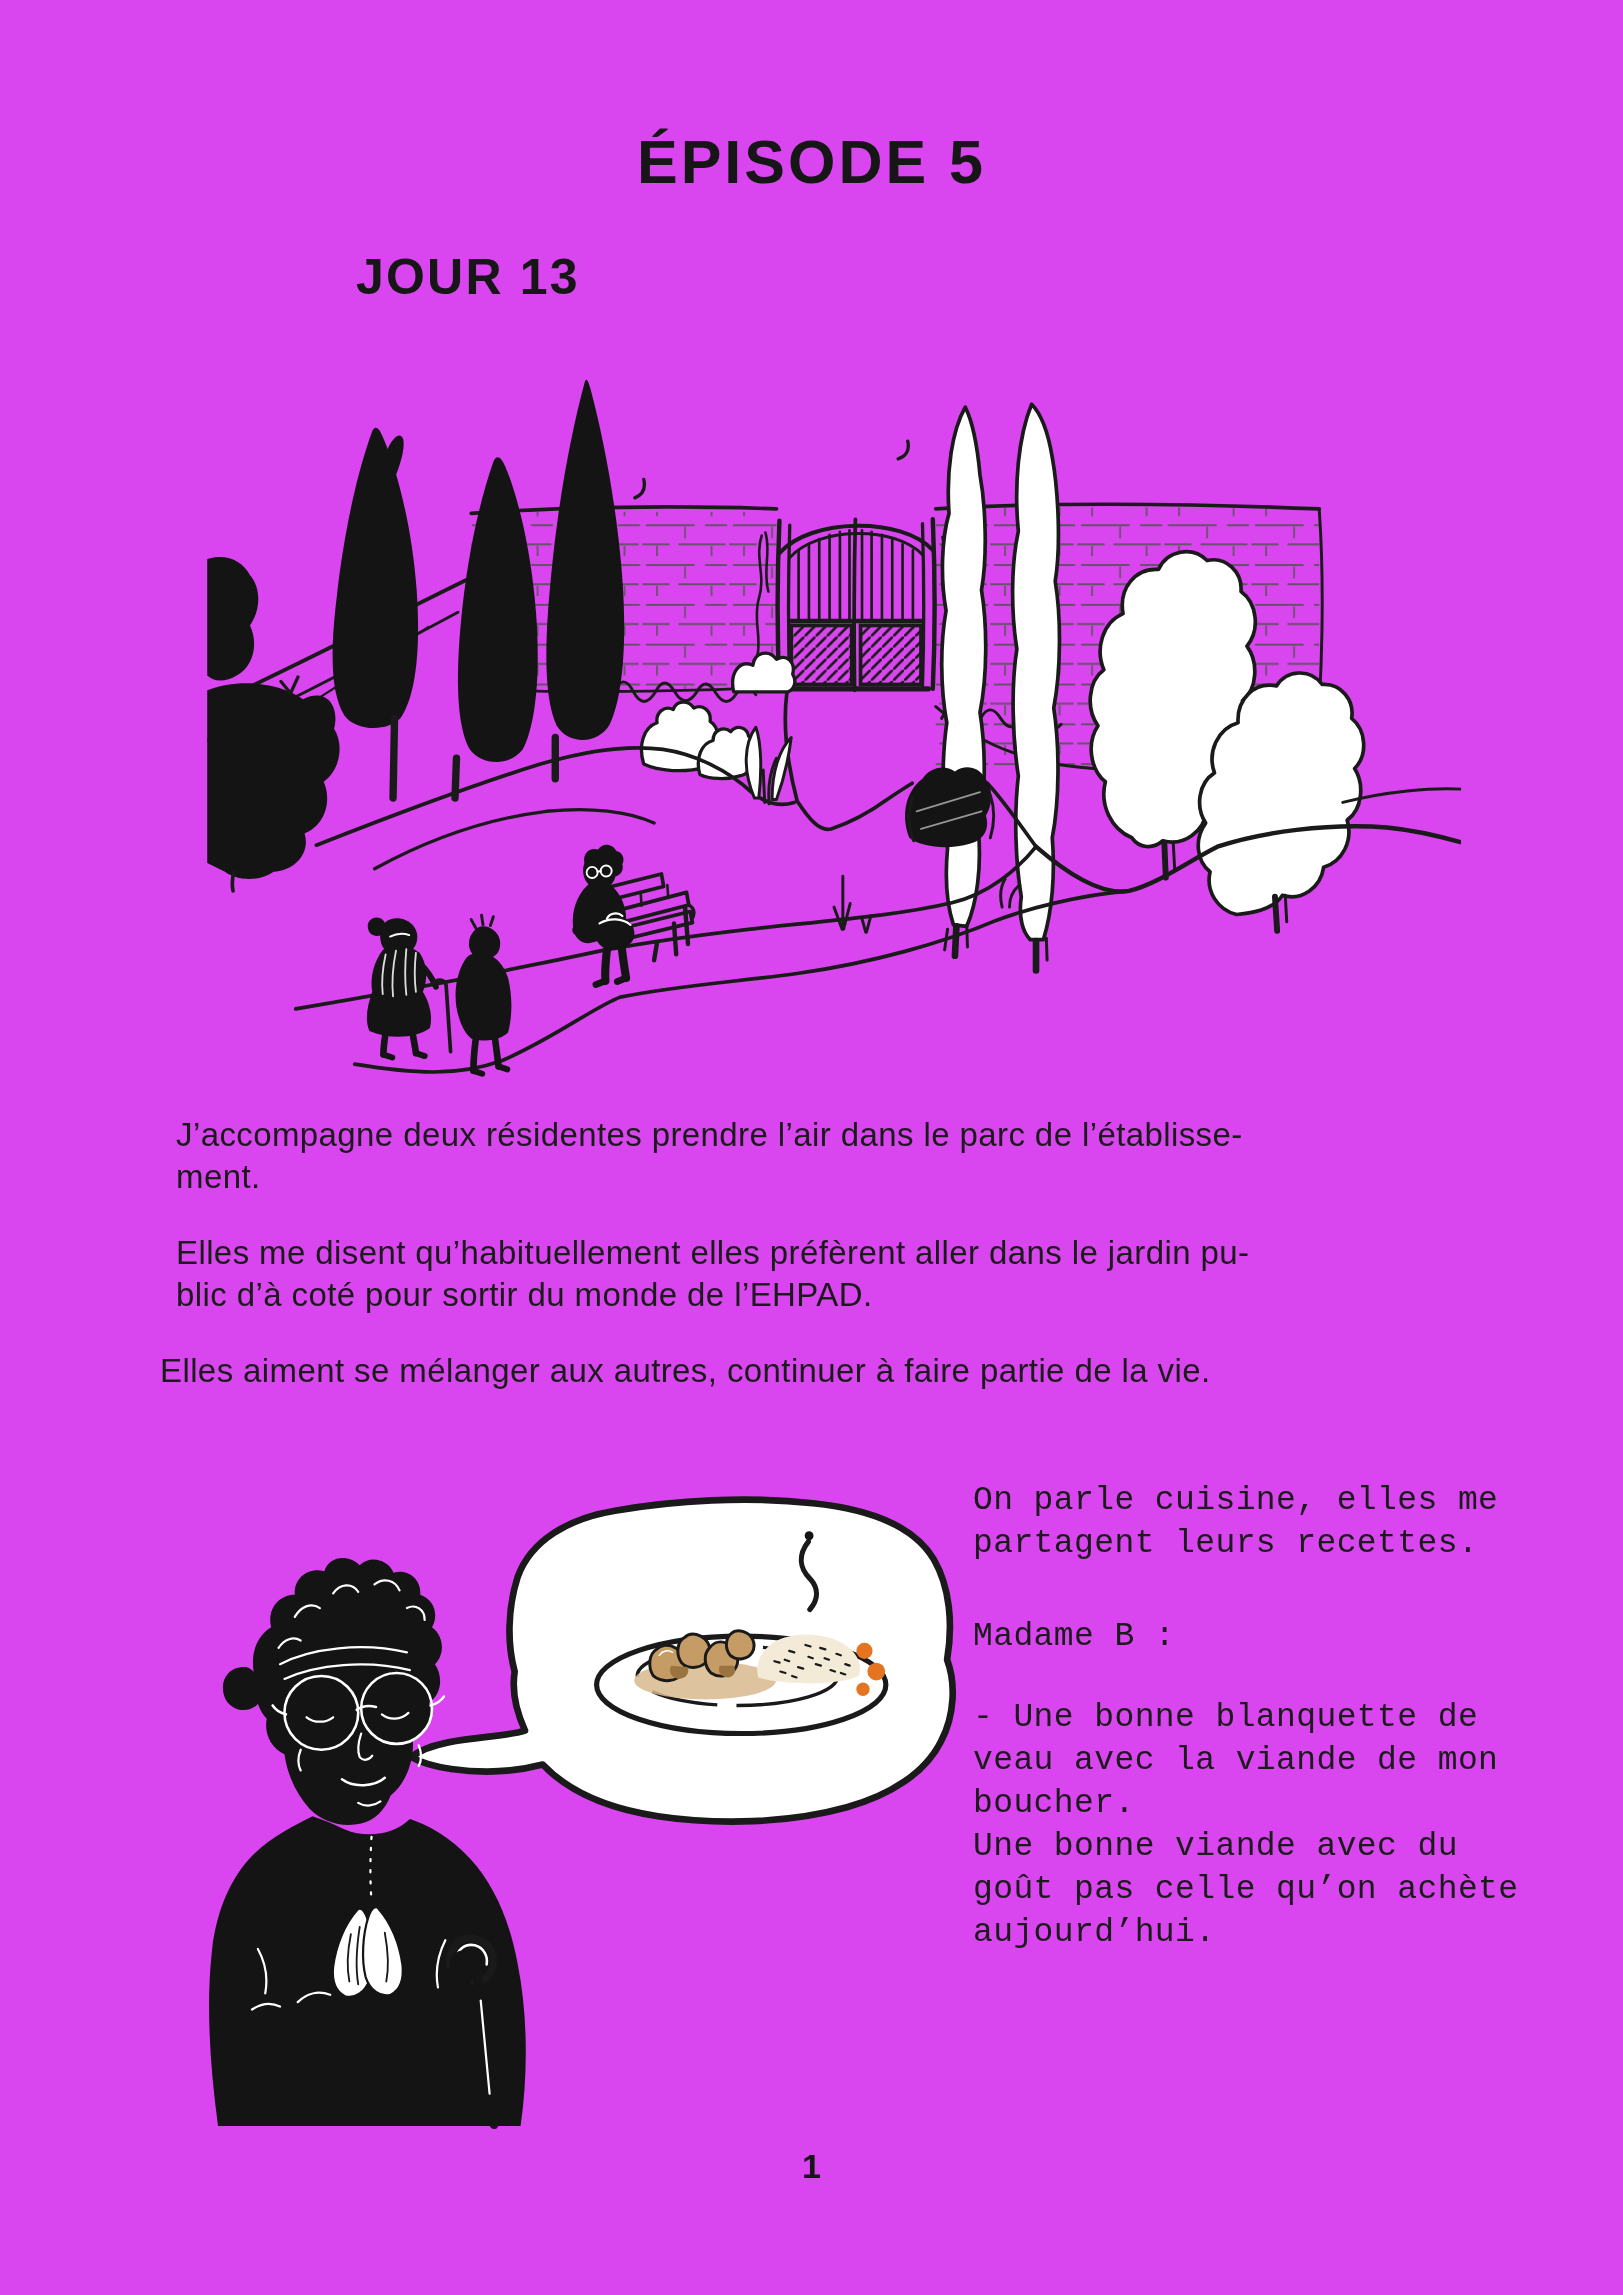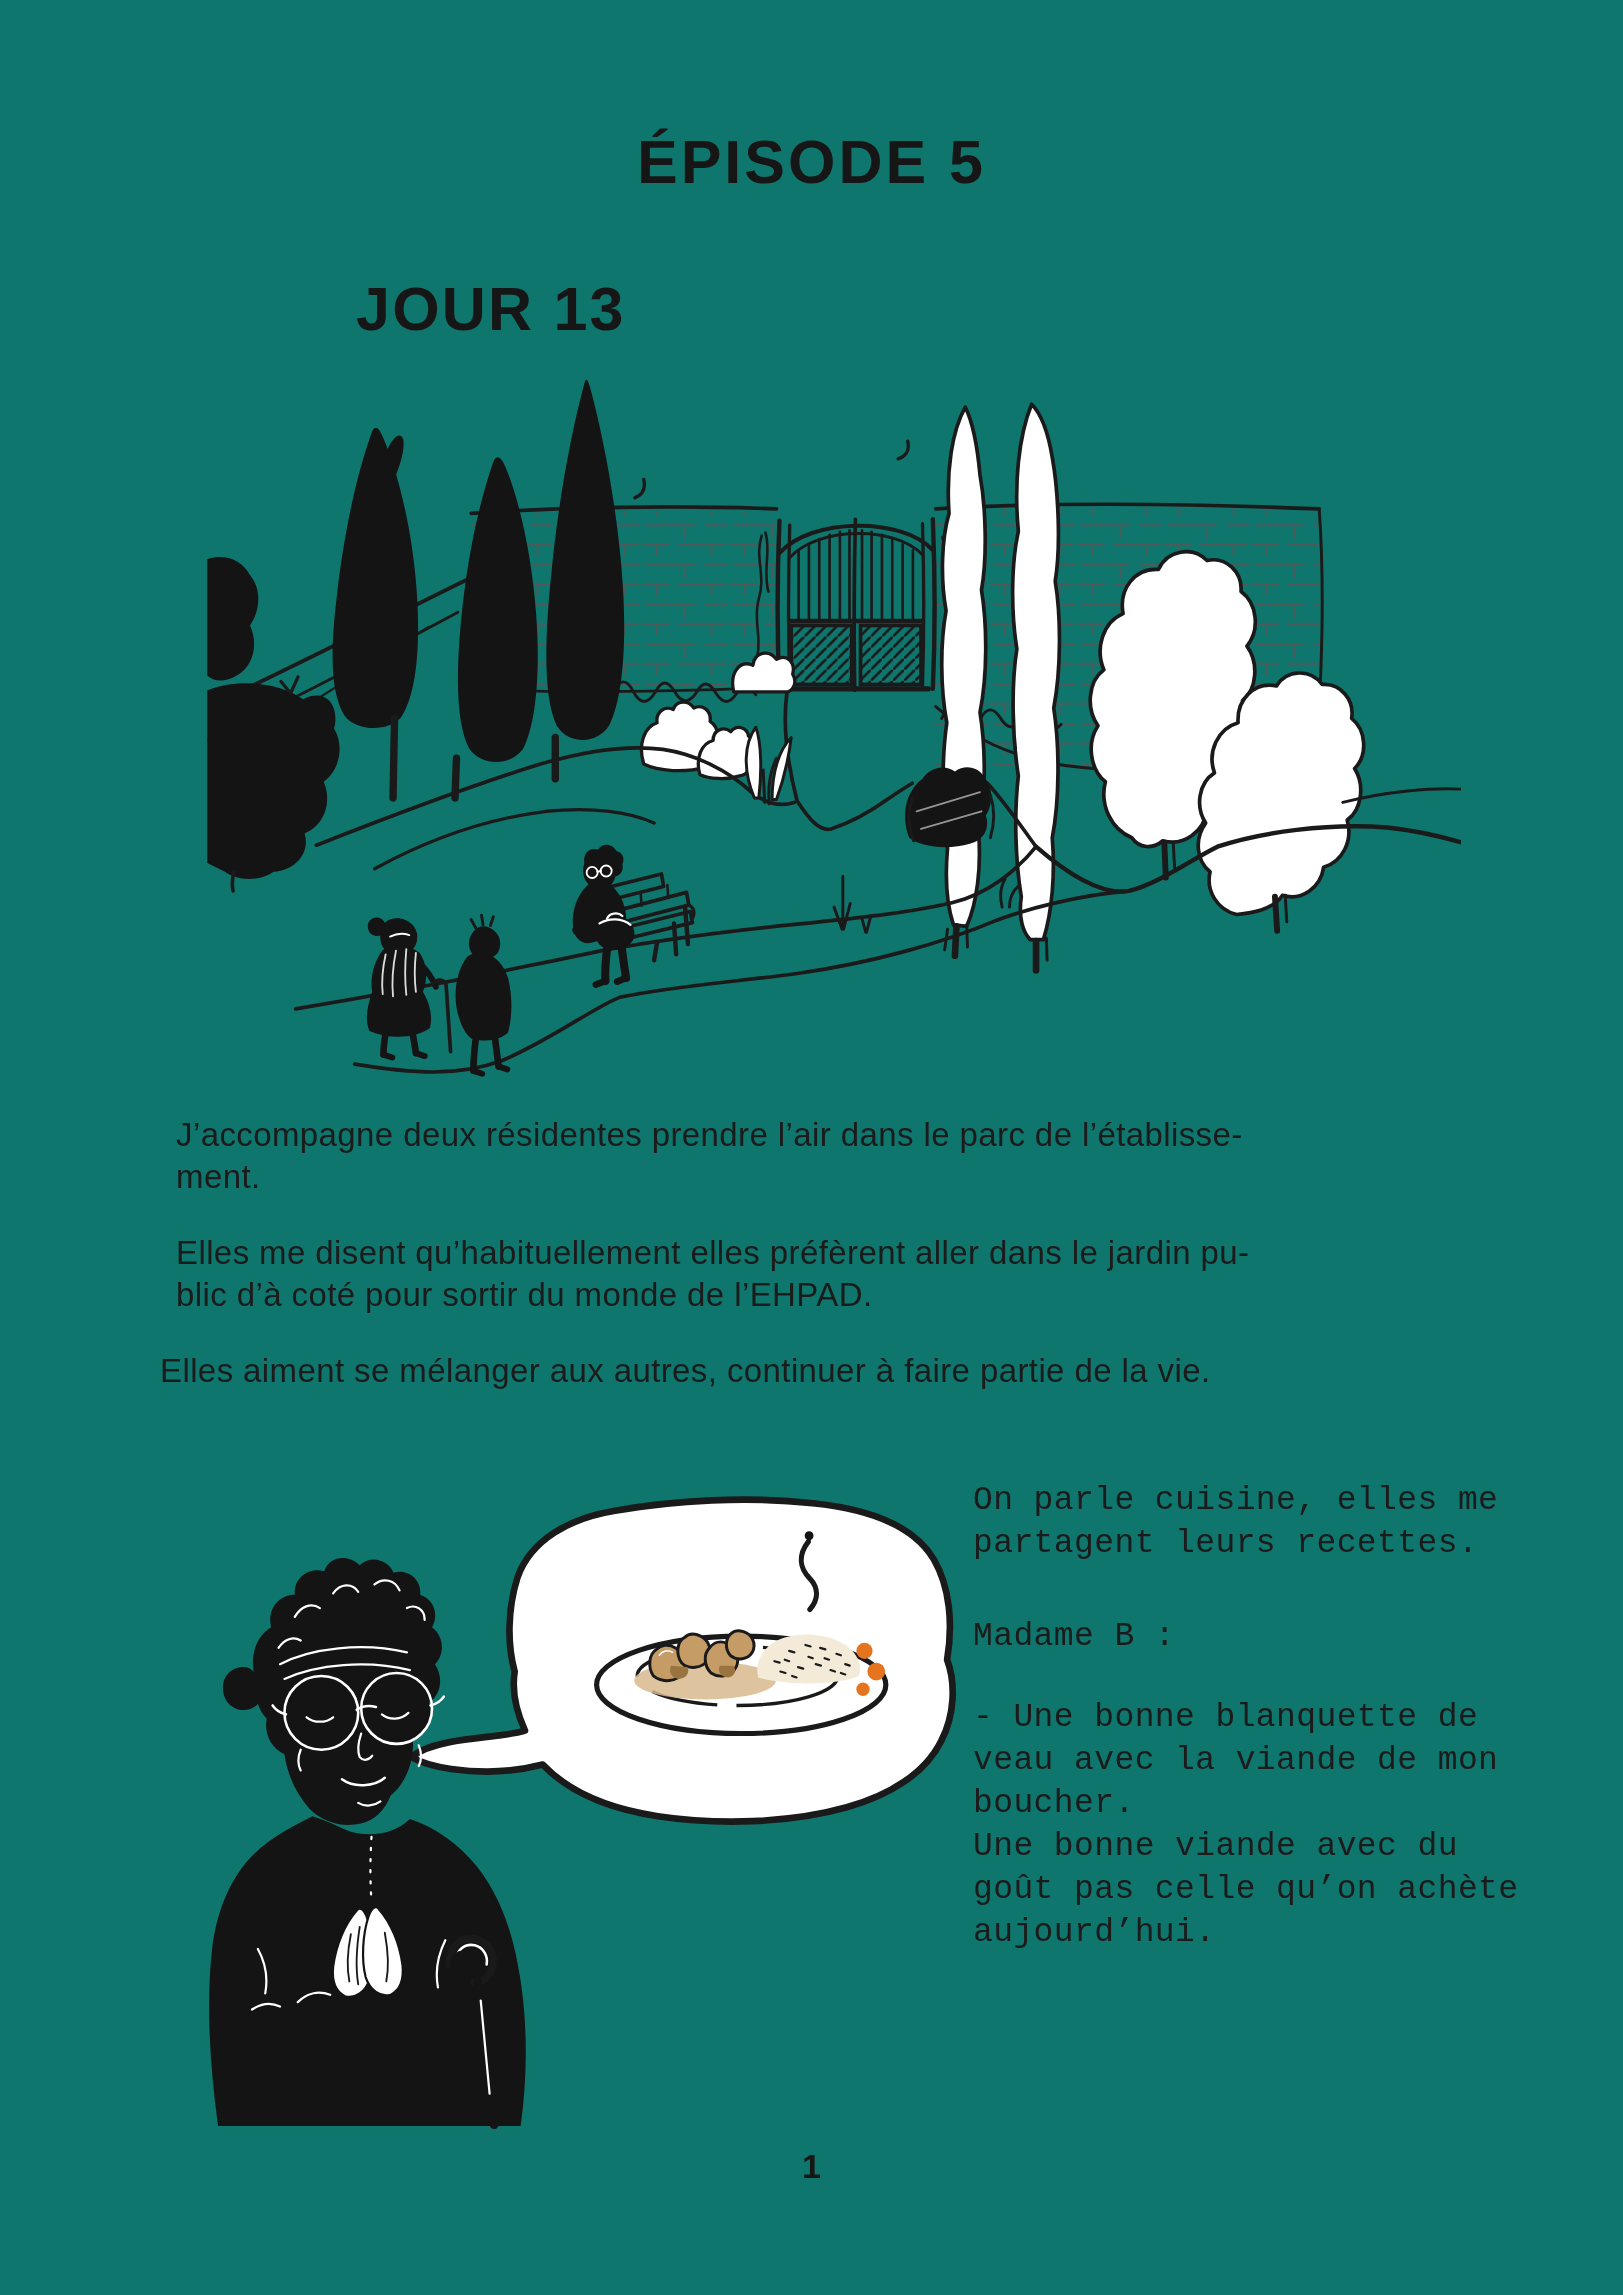--- a/index.html
+++ b/index.html
@@ -1,30 +1,30 @@
 <!DOCTYPE html>
 <html style="--ink: #1a1a1a; --figure: #141414; --meat: #c59c66; --meat-shadow: #9a7440; --sauce: #d8b98e; --rice: #f3ebd8; --carrot: #e4741f;font-size:11.8px"><head>
 <meta charset="utf-8">
 <style>
   :root{
     --ink:#1a1a1a; --figure:#141414; --meat:#c59c66; --meat-shadow:#9a7440;
     --sauce:#d8b98e; --rice:#f3ebd8; --carrot:#e4741f;
   }
   html,body{margin:0;padding:0;background:#ffffff;}
   .page{
-    position:relative;width:1623px;height:2295px;background:#0f766e;
+    position:relative;width:1623px;height:2295px;background:#d946ef;
     font-family:"Liberation Sans",sans-serif;color:#1b1b1b;overflow:hidden;
   }
   .title{
     position:absolute;top:127px;left:0;width:1623px;text-align:center;
     font-size:61px;font-weight:700;letter-spacing:3px;color:#161616;
   }
   .subtitle{
     position:absolute;top:248px;left:356px;
-    font-size:61px;font-weight:700;letter-spacing:2.2px;color:#161616;margin-top:26px;
+    font-size:50px;font-weight:700;letter-spacing:2.2px;color:#161616;
   }
   figure{margin:0;padding:0;}
   .park{position:absolute;left:207px;top:360px;width:1254px;height:730px;}
   .lady{position:absolute;left:184px;top:1490px;width:775px;height:642px;}
   .body-text{
     white-space:pre-line;font-size:33px;line-height:42px;letter-spacing:0.4px;
     color:#1b1b1b;
   }
   .p1{position:absolute;left:176px;top:1114px;width:1343px;}
   .p2{position:absolute;left:176px;top:1232px;width:1343px;}

